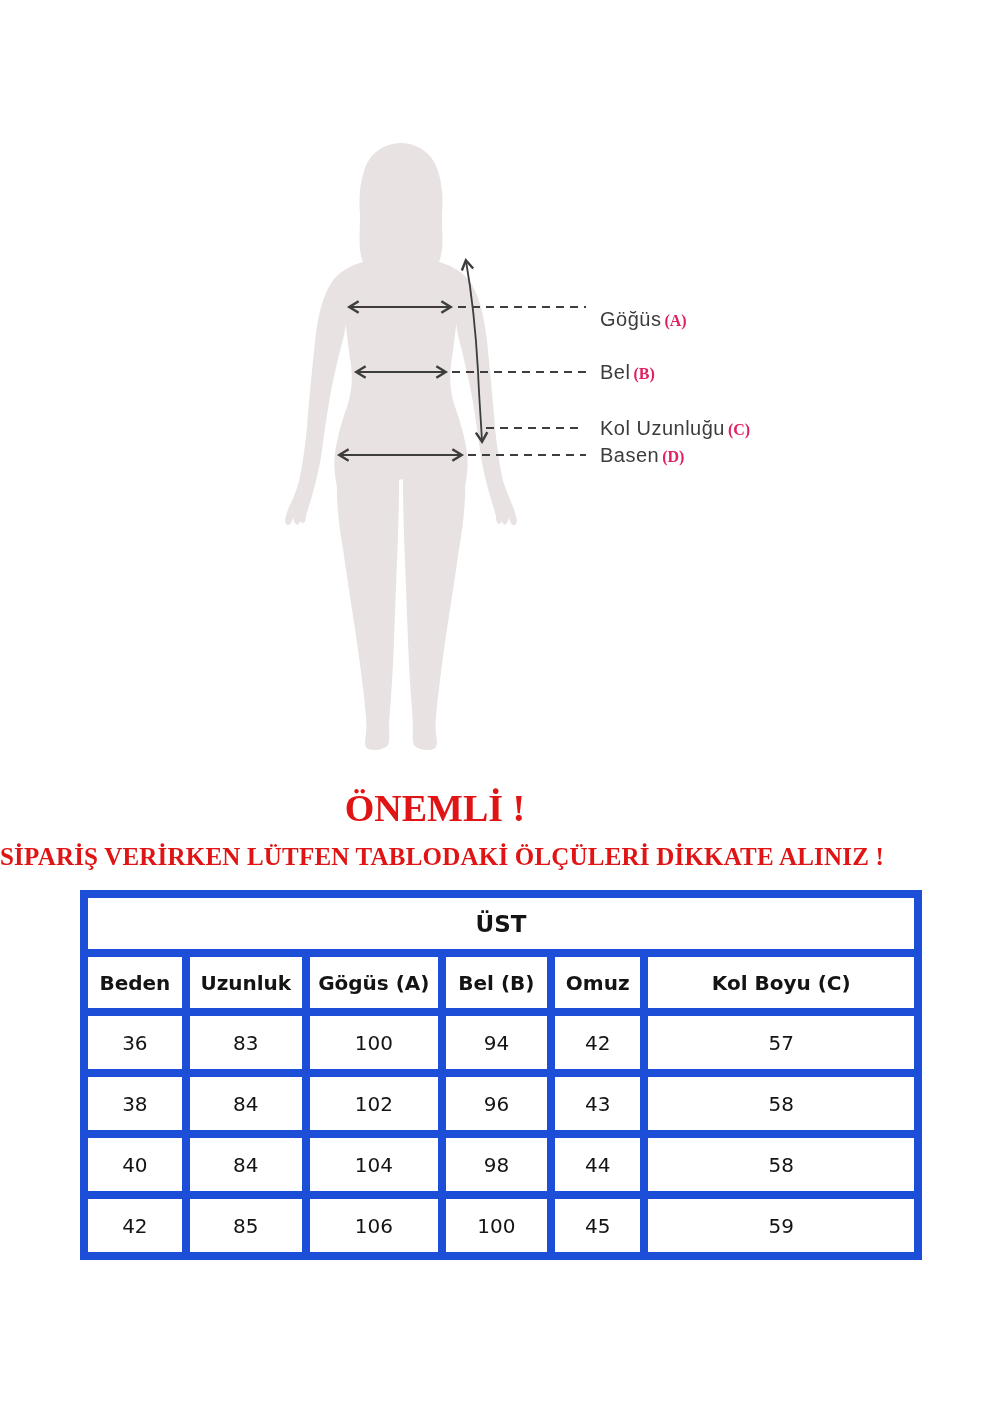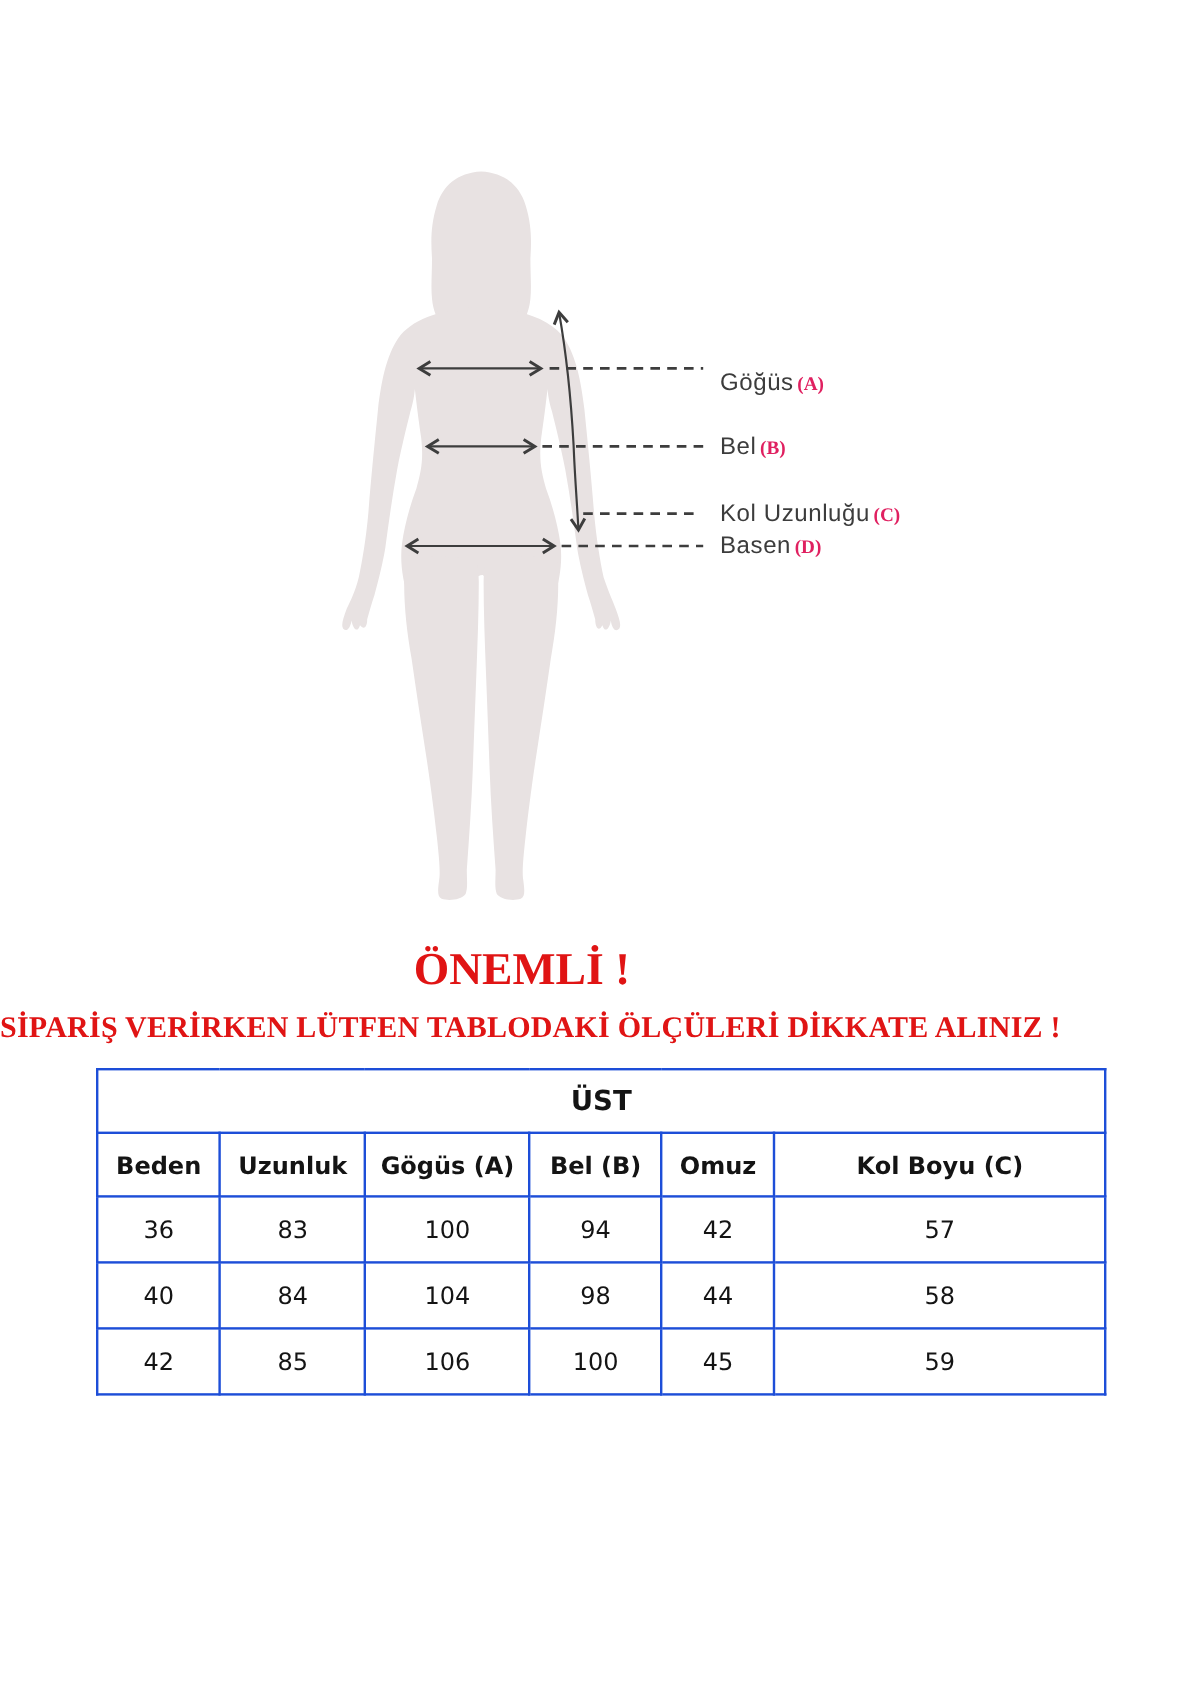--- a/index.html
+++ b/index.html
@@ -39,21 +39,21 @@
     position:absolute;top:843px;left:0;width:1000px;text-align:left;
     font-family:"Liberation Serif",serif;font-weight:bold;font-size:25px;
     color:var(--warning);letter-spacing:0.2px;
   }
   table.size-table{
     position:absolute;left:80px;top:890px;width:842px;
     border-collapse:collapse;table-layout:fixed;
     font-family:"DejaVu Sans","Liberation Sans",sans-serif;color:#141414;
   }
   .size-table th,.size-table td{
-    border:2px solid #1d4ed8;text-align:center;vertical-align:middle;padding:0;
+    border:8px solid #1d4ed8;text-align:center;vertical-align:middle;padding:0;
   }
   .size-table .group-header th{height:51px;font-size:23px;font-weight:bold;}
   .size-table .col-header th{height:51px;font-size:20px;font-weight:bold;}
   .size-table td{height:53px;font-size:20px;font-weight:normal;border-radius:13px;}
 </style>
 </head>
 <body>
 
 <div class="page">
 
@@ -168,20 +168,28 @@
       </tr>
       <tr>
         <td>36</td>
         <td>83</td>
         <td>100</td>
         <td>94</td>
         <td>42</td>
         <td>57</td>
       </tr>
       <tr>
+        <td>38</td>
+        <td>84</td>
+        <td>102</td>
+        <td>96</td>
+        <td>43</td>
+        <td>58</td>
+      </tr>
+      <tr>
         <td>40</td>
         <td>84</td>
         <td>104</td>
         <td>98</td>
         <td>44</td>
         <td>58</td>
       </tr>
       <tr>
         <td>42</td>
         <td>85</td>

